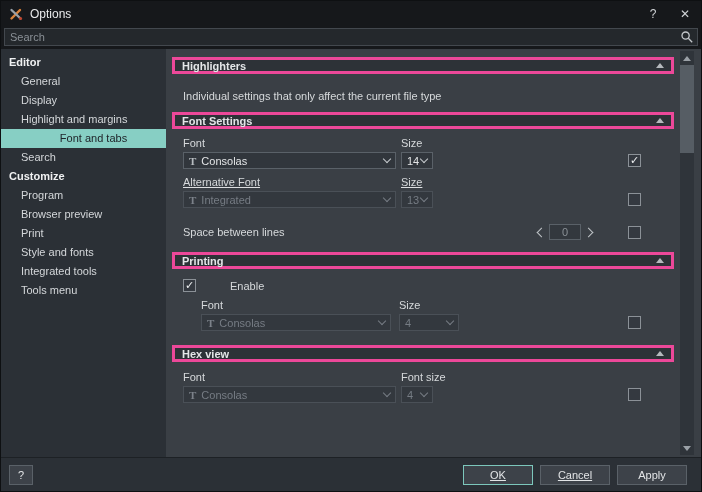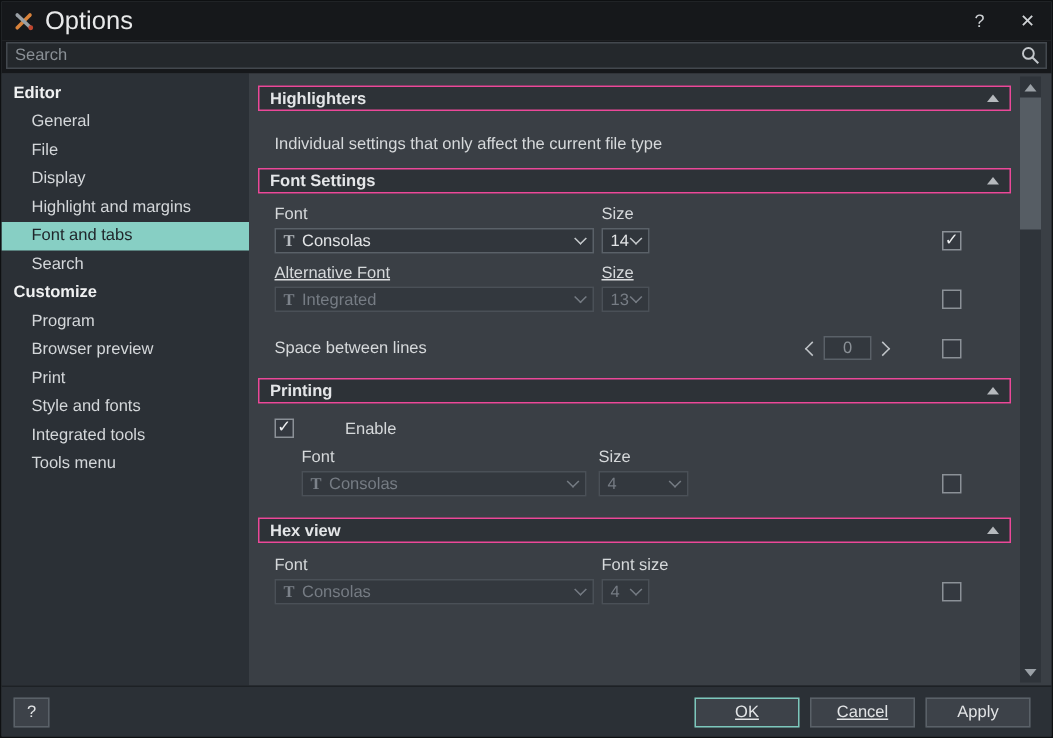--- a/index.html
+++ b/index.html
@@ -8,42 +8,42 @@
     width: 702px; height: 492px;
     font-family: "Liberation Sans", sans-serif;
     font-size: 11px; color: #dcdee0;
     background: #3a3f45;
     border: 1px solid #0e1012;
     display: flex; flex-direction: column;
     position: relative; overflow: hidden;
   }
   
   .titlebar { height: 26px; background:#16181b; display:flex; align-items:center; padding-left:8px; flex:0 0 auto; }
-  .titlebar-title { margin-left:7px; font-size:17px; color:#e8e9ea; }
+  .titlebar-title { margin-left:7px; font-size:12px; color:#e8e9ea; }
   .tb-spacer { flex:1; }
   .tb-btn { width:32px; height:26px; display:flex; align-items:center; justify-content:center;
             color:#cfd2d5; font-size:12px; background:transparent; border:none; cursor:pointer; }
   
   .searchrow { height:22px; background:#16181b; padding:1px 3px 3px 3px; flex:0 0 auto; }
   .search-box { position:relative; height:18px; }
   .search-input { width:100%; height:18px; background:#24282c; border:1px solid #43484e;
                   color:#e0e2e4; font-size:11px; font-family:"Liberation Sans",sans-serif;
                   padding:0 22px 0 5px; outline:none; }
   .search-input::placeholder { color:#8a9096; }
   .search-icon { position:absolute; right:4px; top:2px; }
   
   .body { flex:1; display:flex; min-height:0; }
   .sidebar { width:165px; background:#2b3036; padding-top:4px; flex:0 0 auto; }
   .side-header { height:19px; line-height:19px; padding-left:8px; font-weight:bold; color:#f0f1f2; }
   .side-item { height:19px; line-height:19px; padding-left:20px; color:#d4d7da; cursor:default; }
-  .side-item.selected, .side-item.selected:hover { background:#87cfc4; color:#20262b; }
+  .side-item.selected, .side-item.selected:hover { background:#87cfc4; color:#20262b;text-align:center; }
   .main-wrap { flex:1; display:flex; min-width:0; background:#3a3f45; }
   .content { flex:1; padding:8px 6px 0 6px; min-width:0; overflow:hidden; }
   
-  .section-header { height:17px; background:#2d3237; border:1px solid #ec4899; display:flex;
+  .section-header { height:17px; background:#2d3237; border:3px solid #ec4899; display:flex;
                     align-items:center; padding:0 7px; color:#e4e6e8; font-weight:600; }
   .tri-up { margin-left:auto; width:0; height:0; border-left:4px solid transparent;
             border-right:4px solid transparent; border-bottom:5px solid #b5b9bd; }
   .row { display:flex; align-items:center; margin-left:11px; }
   .lbl { color:#d6d9db; }
   .note { margin:16px 0 10px 11px; color:#d6d9db; }
   
   .dropdown { height:17px; background:#31363c; border:1px solid #5a6168; display:flex;
               align-items:center; padding:0 5px; color:#e3e5e7; cursor:pointer; }
   .dropdown.disabled { color:#767c84; border-color:#4a5057; background:#33383e; cursor:default; }
@@ -124,21 +124,20 @@
         <line x1="8.3" y1="8.3" x2="12.2" y2="12.2" stroke="#c3c7cb" stroke-width="1.3"></line>
       </svg>
     </div>
   </div>
 
   <div class="body">
 
     <div class="sidebar">
       <div class="side-header">Editor</div>
       <div class="side-item">General</div>
-      <div class="side-item">File</div>
       <div class="side-item">Display</div>
       <div class="side-item">Highlight and margins</div>
       <div class="side-item selected">Font and tabs</div>
       <div class="side-item">Search</div>
       <div class="side-header">Customize</div>
       <div class="side-item">Program</div>
       <div class="side-item">Browser preview</div>
       <div class="side-item">Print</div>
       <div class="side-item">Style and fonts</div>
       <div class="side-item">Integrated tools</div>

